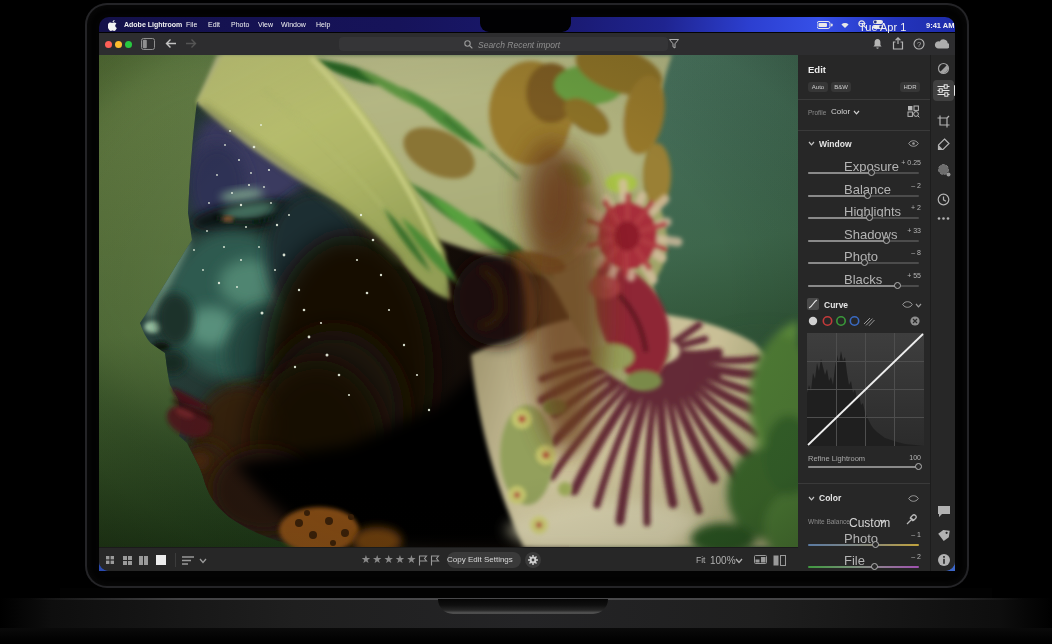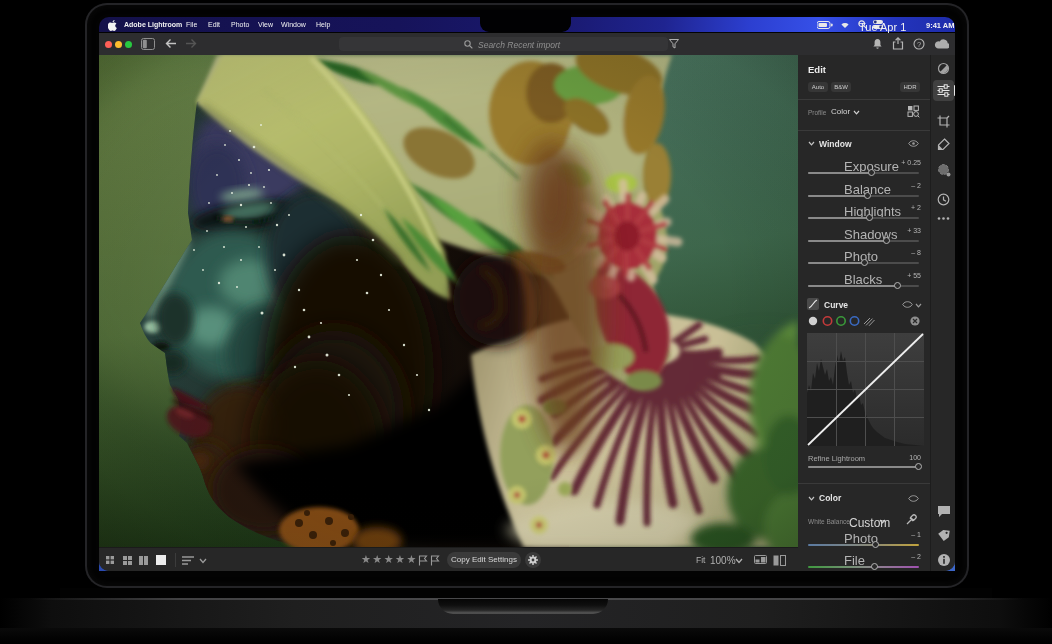--- a/index.html
+++ b/index.html
@@ -497,21 +497,21 @@
 
     <span class="abs" style="left:262px;top:4.5px;font-size:11px;letter-spacing:1.5px;color:#8a8a8a">★★★★★</span>
 
     <svg class="abs" style="left:319px;top:7px" width="10" height="11" viewBox="0 0 10 11">
       <path d="M1.5 0.5 V10.5 M1.5 1 H8.5 L6.5 3.5 L8.5 6 H1.5" fill="none" stroke="#9a9a9a" stroke-width="1.1"></path>
     </svg>
     <svg class="abs" style="left:331px;top:7px" width="10" height="11" viewBox="0 0 10 11">
       <path d="M1.5 0.5 V10.5 M1.5 1 H8.5 L6.5 3.5 L8.5 6 H1.5" fill="none" stroke="#9a9a9a" stroke-width="1.1"></path>
     </svg>
 
-    <div class="abs" style="left:348px;top:3.5px;width:74px;height:16px;background:#3a3a3a;border-radius:8px;color:#d8d8d8;font-size:8px;text-align:center;line-height:16px">Copy Edit Settings</div>
+    <div class="abs" style="left:348px;top:3.5px;width:74px;height:16px;background:#3a3a3a;border-radius:8px;color:#d8d8d8;font-size:8px;text-align:left;line-height:16px">Copy Edit Settings</div>
     <div class="abs" style="left:426px;top:3.5px;width:16px;height:16px;background:#3a3a3a;border-radius:8px">
       <svg style="position:absolute;left:3px;top:3px" width="10" height="10" viewBox="0 0 10 10">
         <circle cx="5" cy="5" r="3.4" fill="#cfcfcf"></circle>
           <circle cx="5" cy="5" r="1.4" fill="#3a3a3a"></circle>
         <g stroke="#cfcfcf" stroke-width="1.4">
             <line x1="5" y1="0" x2="5" y2="2"></line>
             <line x1="5" y1="8" x2="5" y2="10"></line>
             <line x1="0" y1="5" x2="2" y2="5"></line>
             <line x1="8" y1="5" x2="10" y2="5"></line>
             <line x1="1.5" y1="1.5" x2="2.9" y2="2.9"></line>

